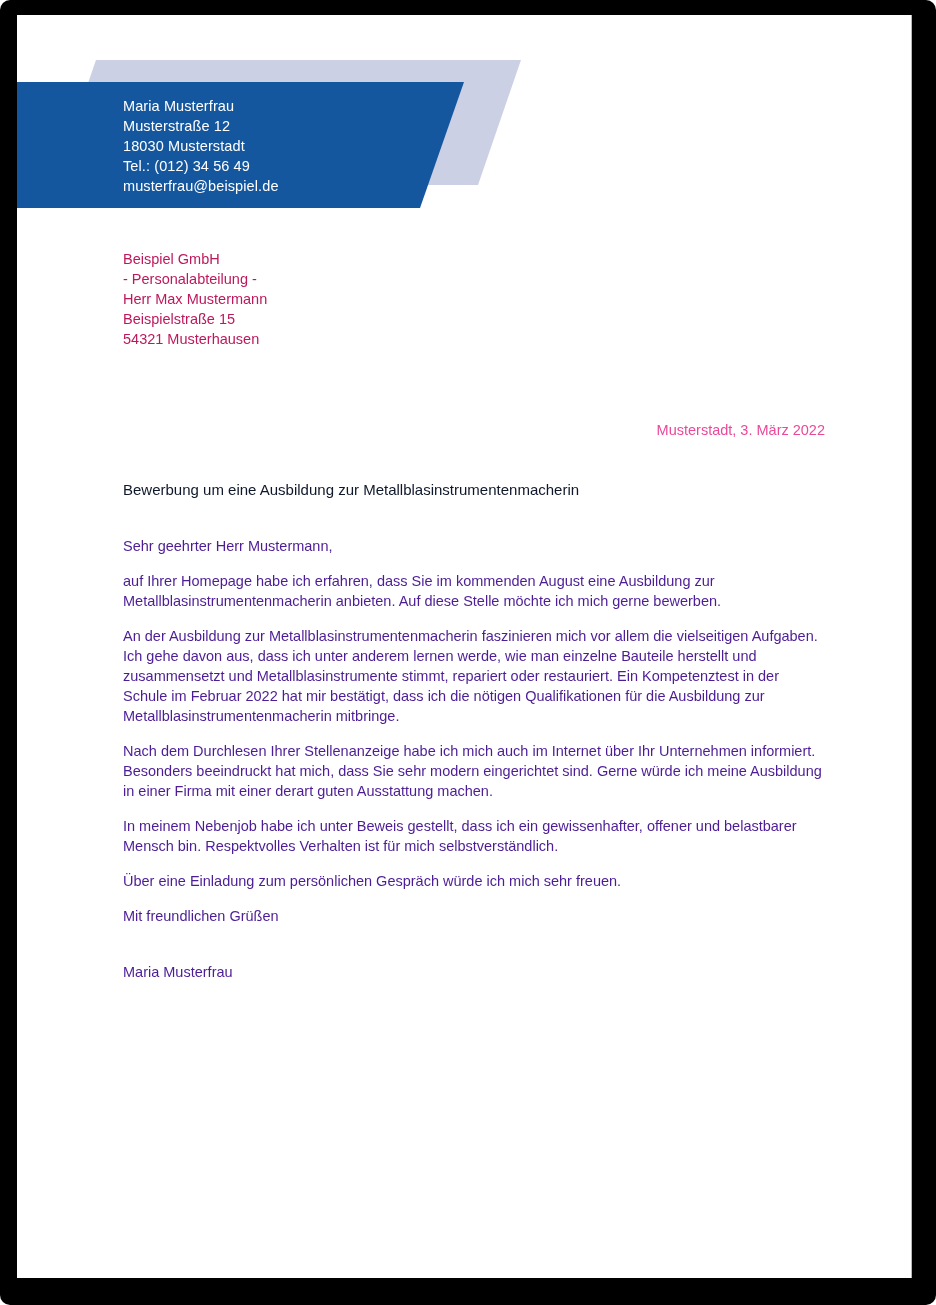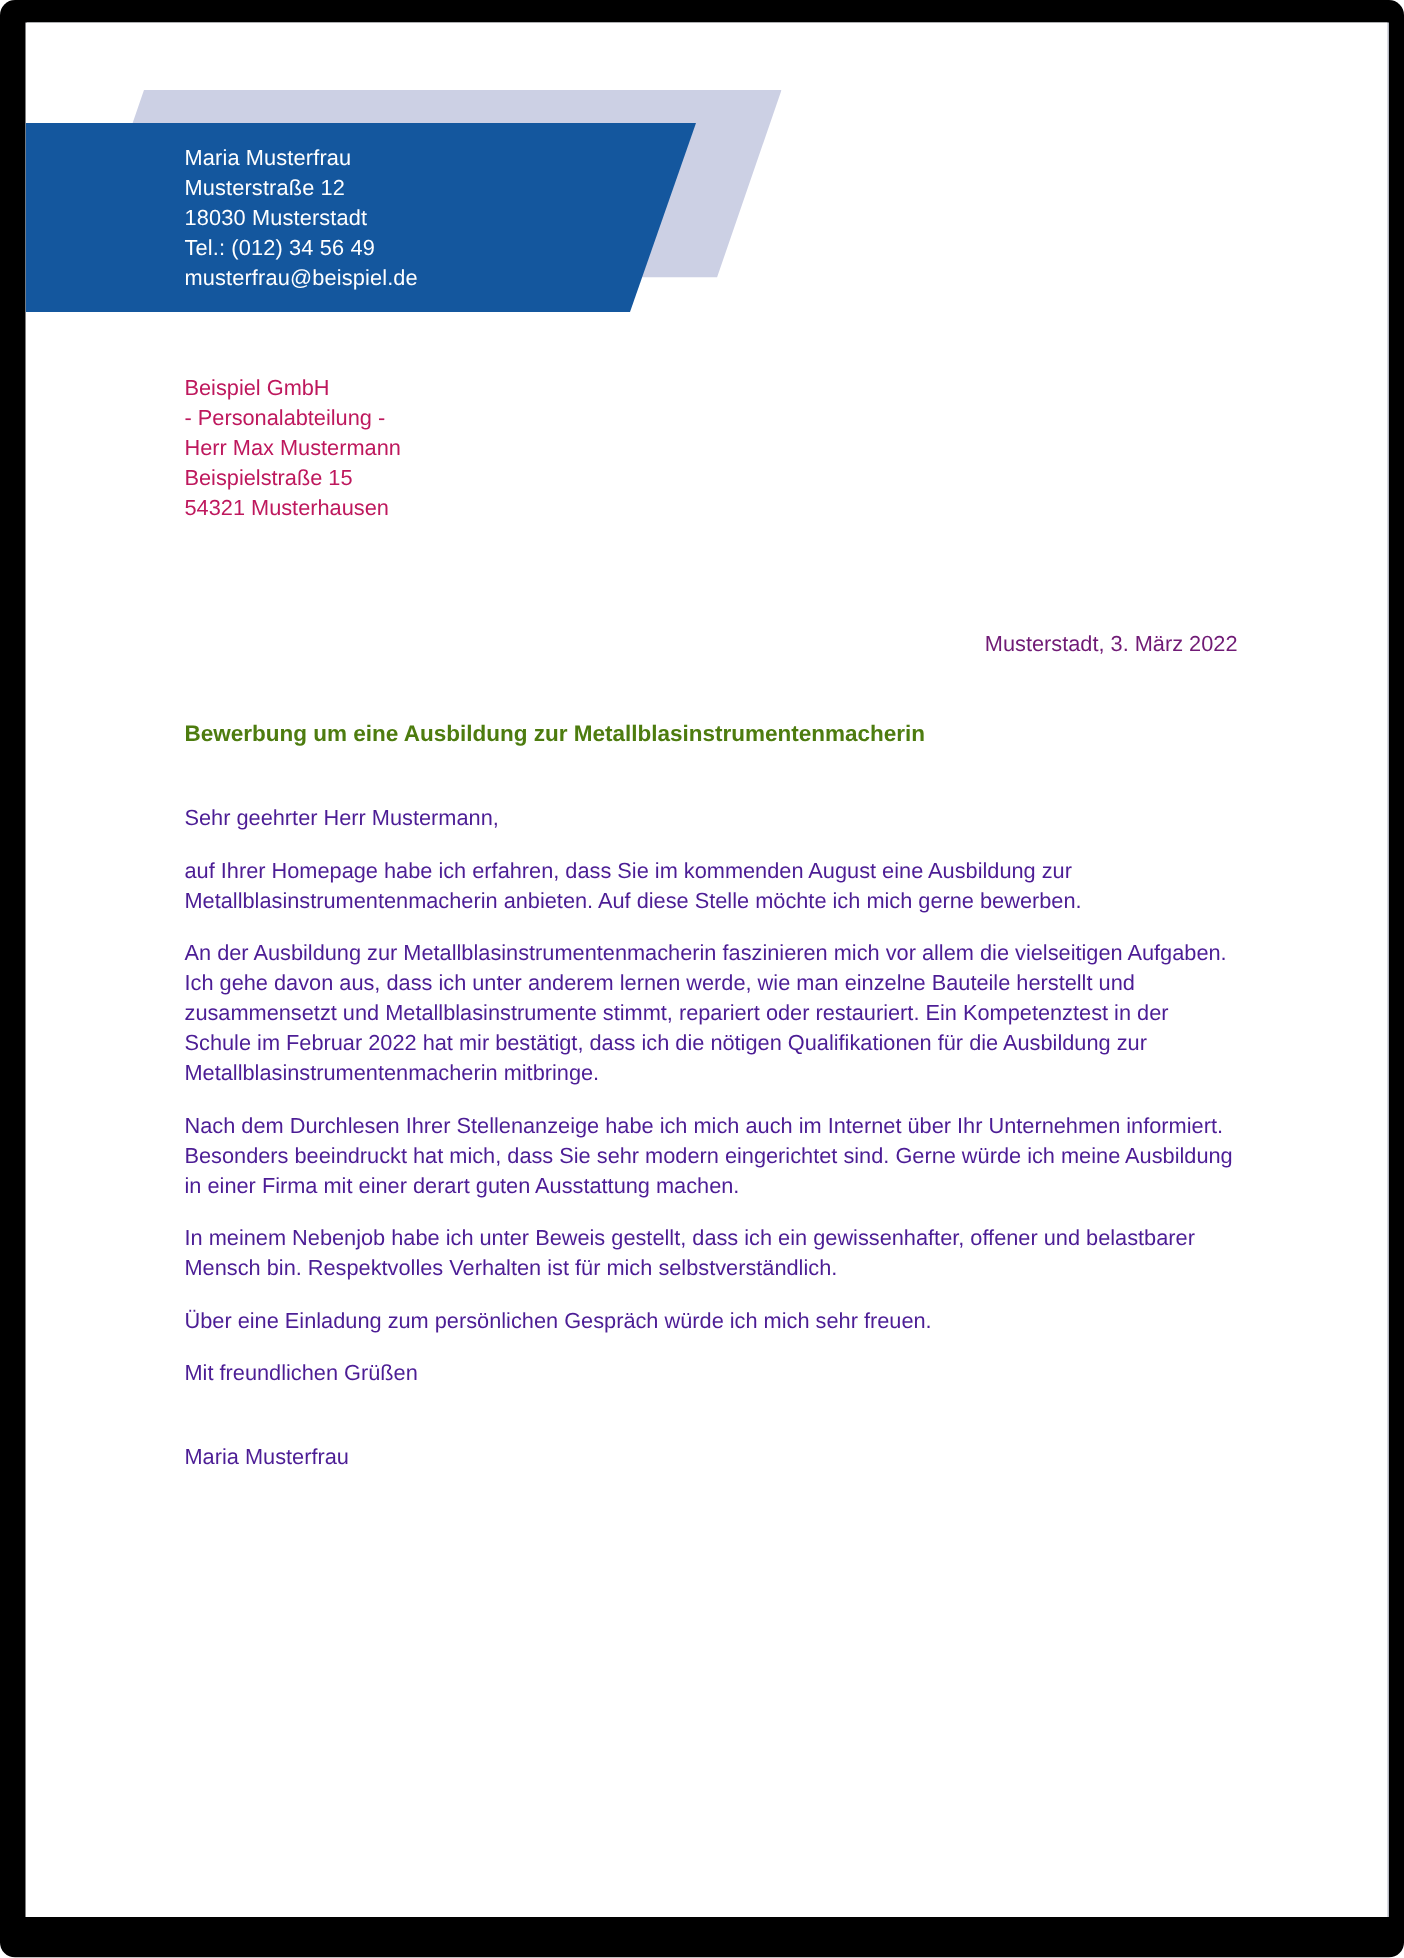--- a/index.html
+++ b/index.html
@@ -19,21 +19,20 @@
   }
   .page {
     position: absolute;
     left: 17px;
     top: 15px;
     width: 894px;
     height: 1263px;
     background: #ffffff;
     box-shadow: 1px 0 0 0 #b4b7c1;
     overflow: hidden;
-    padding-left: 14px;
   }
   
   .ribbon-gray {
     position: absolute;
     left: 0; top: 0;
     width: 560px; height: 220px;
     background: #ccd0e4;
     clip-path: polygon(79px 45px, 504px 45px, 461px 170px, 36px 170px);
   }
   .ribbon-blue {
@@ -60,32 +59,32 @@
     color: #be185d;
     font-size: 14.5px;
     line-height: 20px;
   }
   .date-line {
     position: absolute;
     left: 106px;
     top: 405px;
     width: 702px;
     text-align: right;
-    color: #701a75;
+    color: #ec4899;
     font-size: 14.5px;
     line-height: 20px;
   }
   .subject-line {
     position: absolute;
     left: 106px;
     top: 465px;
     width: 702px;
-    color: #4d7c0f;
+    color: #0f172a;
     font-size: 15px;
-    font-weight: 700;
+    font-weight: 400;
     line-height: 20px;
   }
   .letter-body {
     position: absolute;
     left: 106px;
     top: 521px;
     width: 703px;
     color: #4c1d95;
     font-size: 14.5px;
     line-height: 20px;

